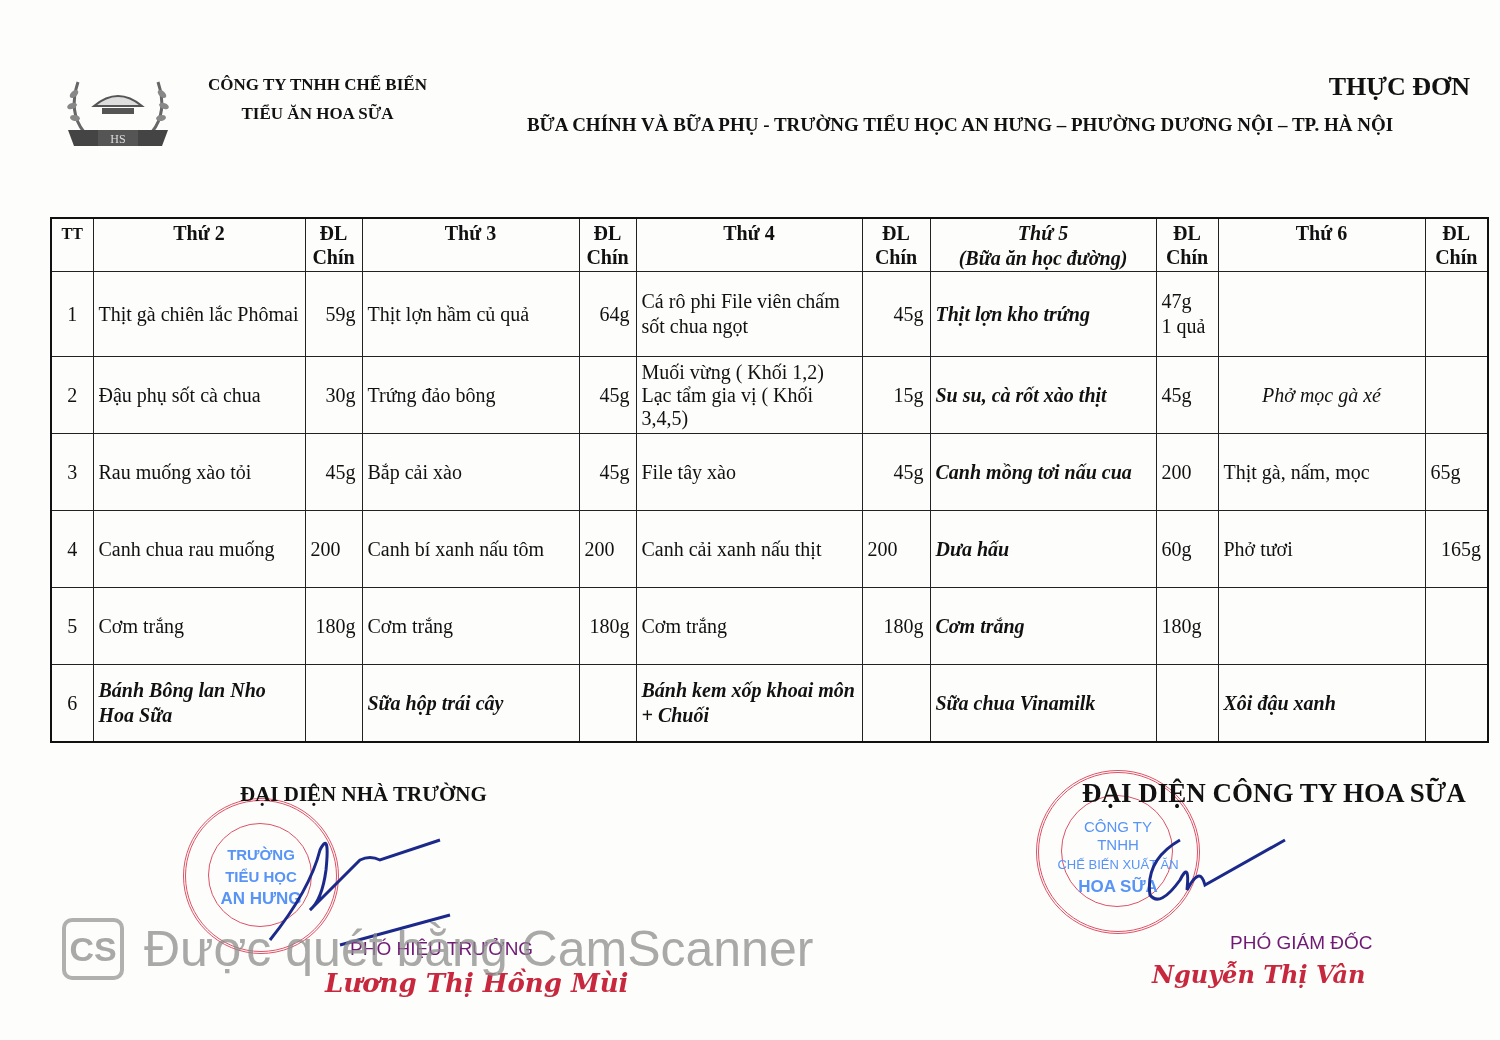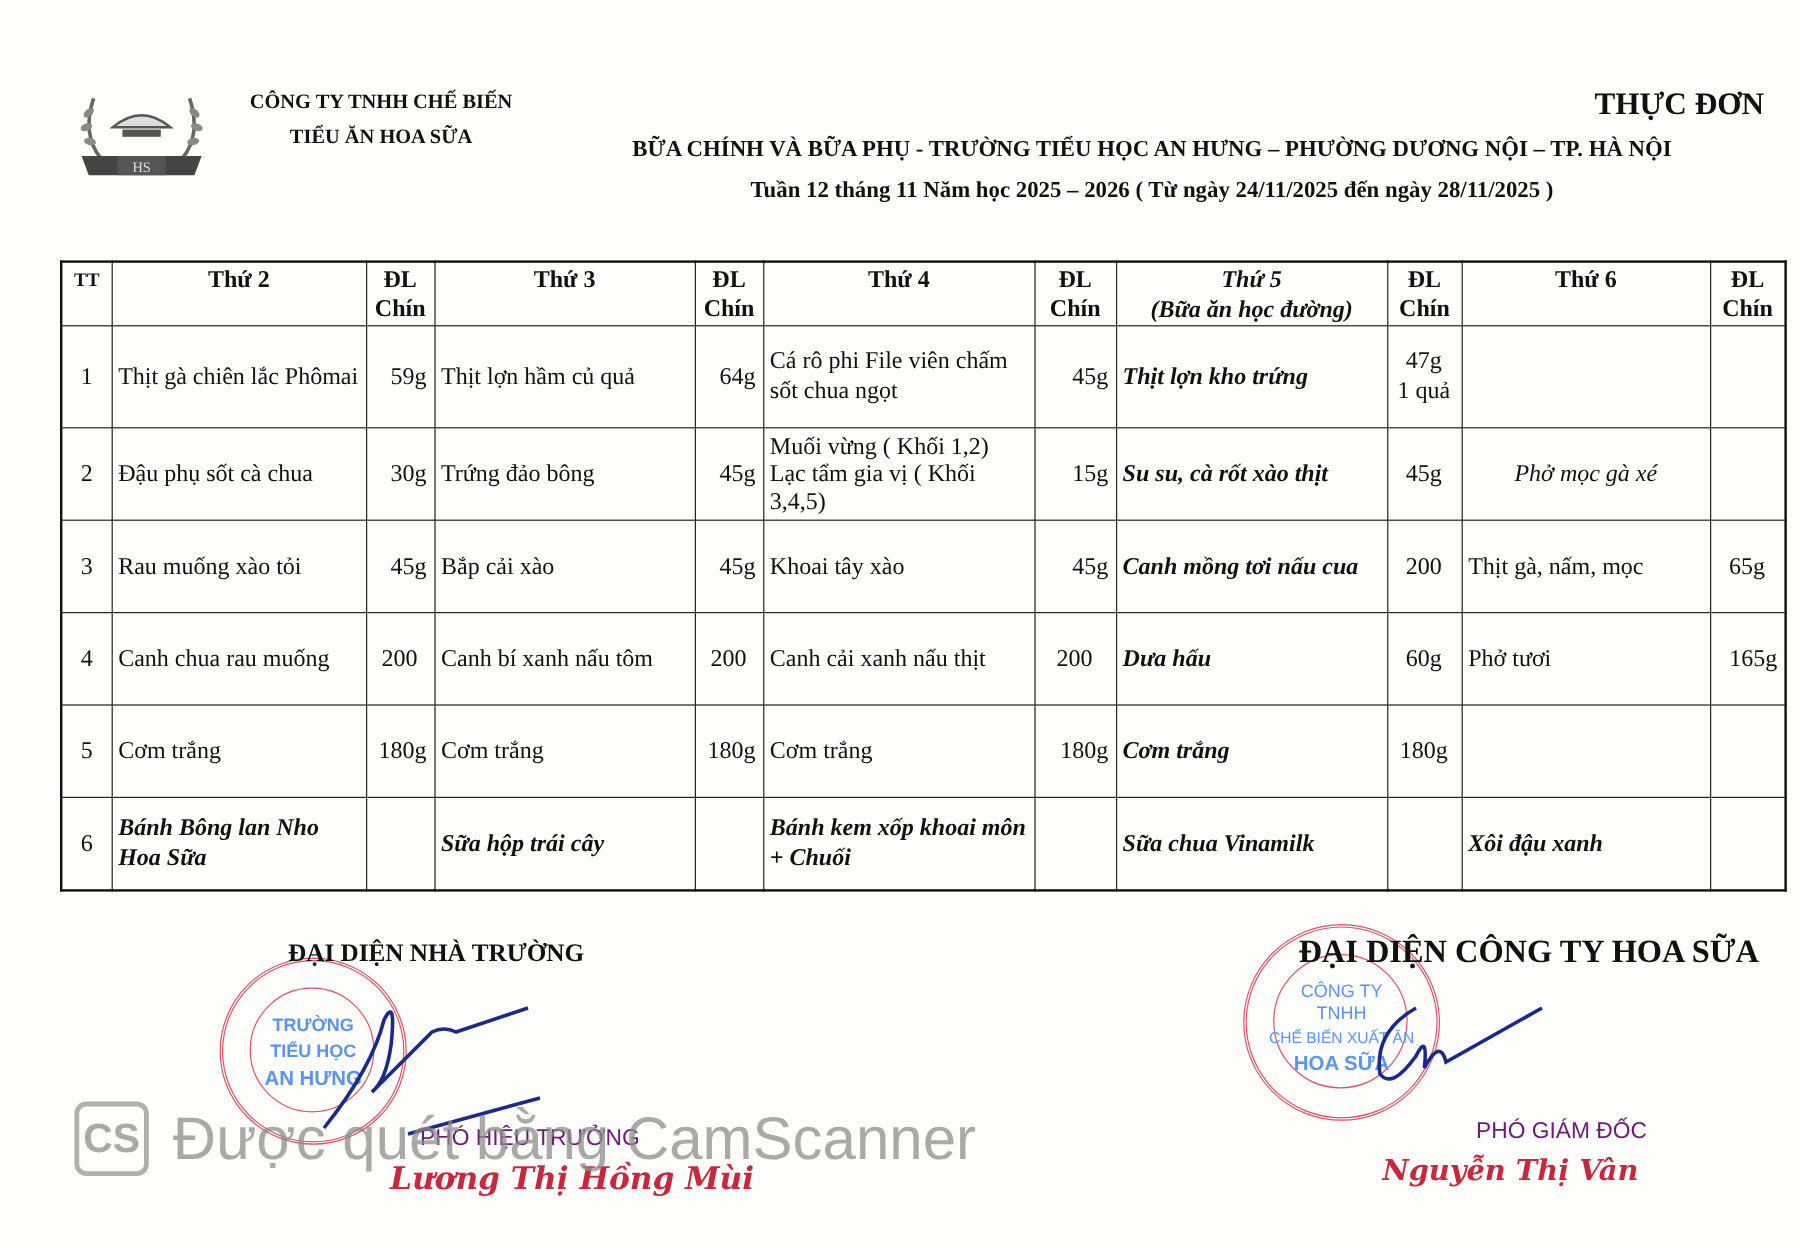--- a/index.html
+++ b/index.html
@@ -21,21 +21,21 @@
       border-collapse: collapse; border: 2.5px solid #111; table-layout: fixed; }
     table.menu th, table.menu td { border: 1.5px solid #222; padding: 0 5px; font-size: 20px; line-height: 25px; vertical-align: middle; }
     table.menu th { font-weight: bold; text-align: center; vertical-align: top; padding-top: 2px; height: 50px; }
     table.menu th.tt { font-size: 16px; vertical-align: top; }
     table.menu th.dl { line-height: 24px; }
     table.menu th.it { font-style: italic; }
     table.menu tr.r td { height: 76px; }
     table.menu tr.r1 td { height: 84px; }
     table.menu td.tt { text-align: center; }
     table.menu td.amt { text-align: right; padding-right: 6px; }
-    table.menu td.amt.c { text-align: center; }
+    table.menu td.amt.c { text-align: left; }
     table.menu td.bi { font-weight: bold; font-style: italic; }
     table.menu td.i { font-style: italic; margin-left: 26px; }
     table.menu td.ctr { text-align: center; }
     .multi { white-space: pre-line; }
 
     .sig-left { position: absolute; left: 240px; top: 782px; font-size: 21px; font-weight: bold; }
     .sig-right { position: absolute; left: 1082px; top: 778px; font-size: 27px; font-weight: bold; }
     .stamp { position: absolute; border: 3px double #d8334a; border-radius: 50%; color: #3b82f6;
       font-family: "Liberation Sans", sans-serif; text-align: center; font-weight: bold; opacity: 0.85; }
     .stamp-inner { position: absolute; border: 1.5px solid #d8334a; border-radius: 50%; }
@@ -73,21 +73,20 @@
 </div>
 
 <div class="company">
   <div>CÔNG TY TNHH CHẾ BIẾN</div>
   <div>TIỂU ĂN HOA SỮA</div>
 </div>
 
 <div class="title-block">
   <div class="title">THỰC ĐƠN</div>
   <div class="subtitle">BỮA CHÍNH VÀ BỮA PHỤ - TRƯỜNG TIỂU HỌC AN HƯNG – PHƯỜNG DƯƠNG NỘI – TP. HÀ NỘI</div>
-  <div class="week">Tuần 12 tháng 11 Năm học 2025 – 2026 ( Từ ngày 24/11/2025 đến ngày 28/11/2025 )</div>
 </div>
 
 <table class="menu">
   <colgroup>
     <col style="width:42px">
       <col style="width:212px">
       <col style="width:57px">
     <col style="width:217px">
       <col style="width:57px">
     <col style="width:226px">
@@ -140,21 +139,21 @@
       <td class="amt c">45g</td>
       <td class="i ctr">Phở mọc gà xé</td>
       <td class="amt"></td>
     </tr>
     <tr class="r">
       <td class="tt">3</td>
       <td>Rau muống xào tỏi</td>
       <td class="amt">45g</td>
       <td>Bắp cải xào</td>
       <td class="amt">45g</td>
-      <td>Khoai tây xào</td>
+      <td>File tây xào</td>
       <td class="amt">45g</td>
       <td class="bi">Canh mồng tơi nấu cua</td>
       <td class="amt c">200</td>
       <td>Thịt gà, nấm, mọc</td>
       <td class="amt c">65g</td>
     </tr>
     <tr class="r">
       <td class="tt">4</td>
       <td>Canh chua rau muống</td>
       <td class="amt c">200</td>

